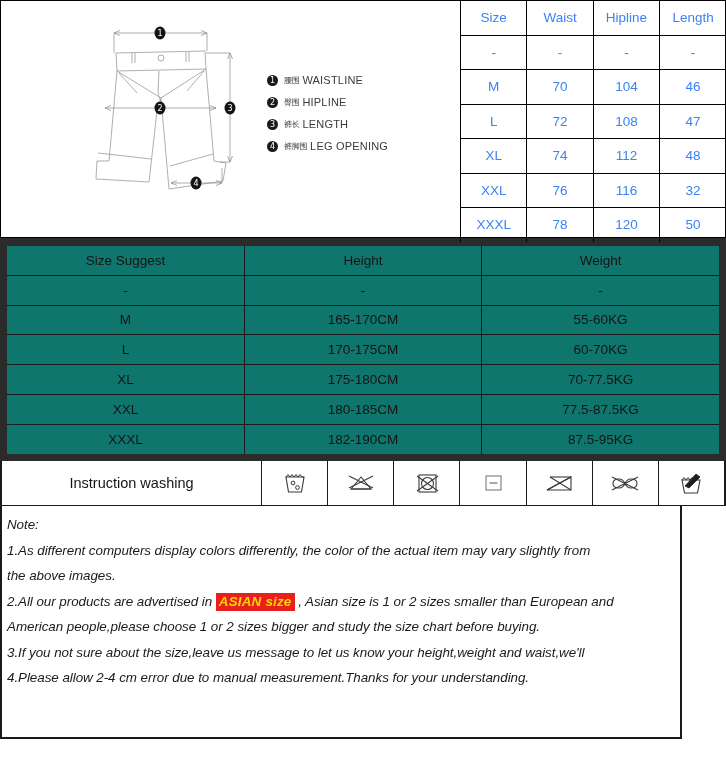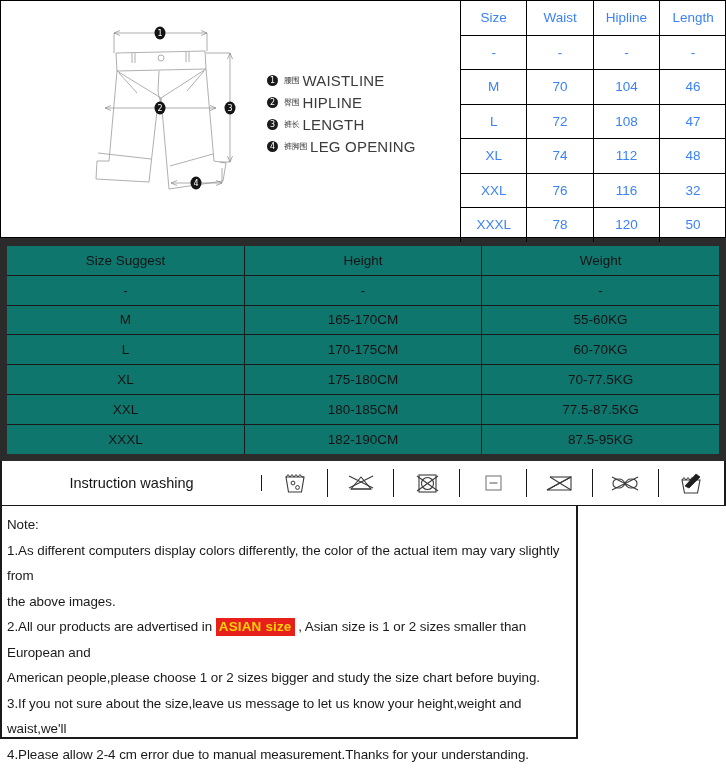--- a/index.html
+++ b/index.html
@@ -73,21 +73,21 @@
     font-family: "DejaVu Sans", sans-serif;
   }
   .legend-cn {
     font-size: 8px;
     color: #3b3b3b;
     letter-spacing: -0.3px;
     margin-right: 3px;
     font-family: "DejaVu Sans", sans-serif;
   }
   .legend-en {
-    font-size: 15px;
+    font-size: 11px;
     color: #3b3b3b;
     letter-spacing: 0.2px;
   }
 
   
   .size-table-wrap {
     width: 276px;
     height: 238px;
     box-sizing: border-box;
     border-top: 1px solid #000000;
@@ -158,21 +158,20 @@
   
   .wash-row {
     display: flex;
     width: 726px;
     height: 45px;
     box-sizing: border-box;
     border-left: 2px solid #1a1a1a;
     border-right: 2px solid #1a1a1a;
     border-bottom: 1px solid #1a1a1a;
     background: #ffffff;
-    align-items: center;
   }
   .wash-label {
     flex: 0 0 260px;
     display: flex;
     align-items: center;
     justify-content: center;
     font-size: 14.5px;
     color: #141414;
     border-right: 1px solid #1a1a1a;
     box-sizing: border-box;
@@ -182,28 +181,29 @@
     display: flex;
     align-items: center;
     justify-content: center;
     border-right: 1px solid #1a1a1a;
     box-sizing: border-box;
   }
   .wash-icon-cell:last-child { border-right: none; }
 
   
   .note-block {
-    width: 578px;
+    width: 682px;
     height: 233px;
     box-sizing: border-box;
     border-left: 2px solid #1a1a1a;
     border-right: 2px solid #1a1a1a;
     border-bottom: 2px solid #1a1a1a;
     background: #ffffff;
     padding: 6px 6px 0 5px;
+    font-style: italic;
   }
   .note-line {
     font-size: 13.4px;
     line-height: 25.5px;
     color: #1a1a1a;
     letter-spacing: -0.05px;
   }
   .asian-highlight {
     background: #e8201c;
     color: #ffd400;

